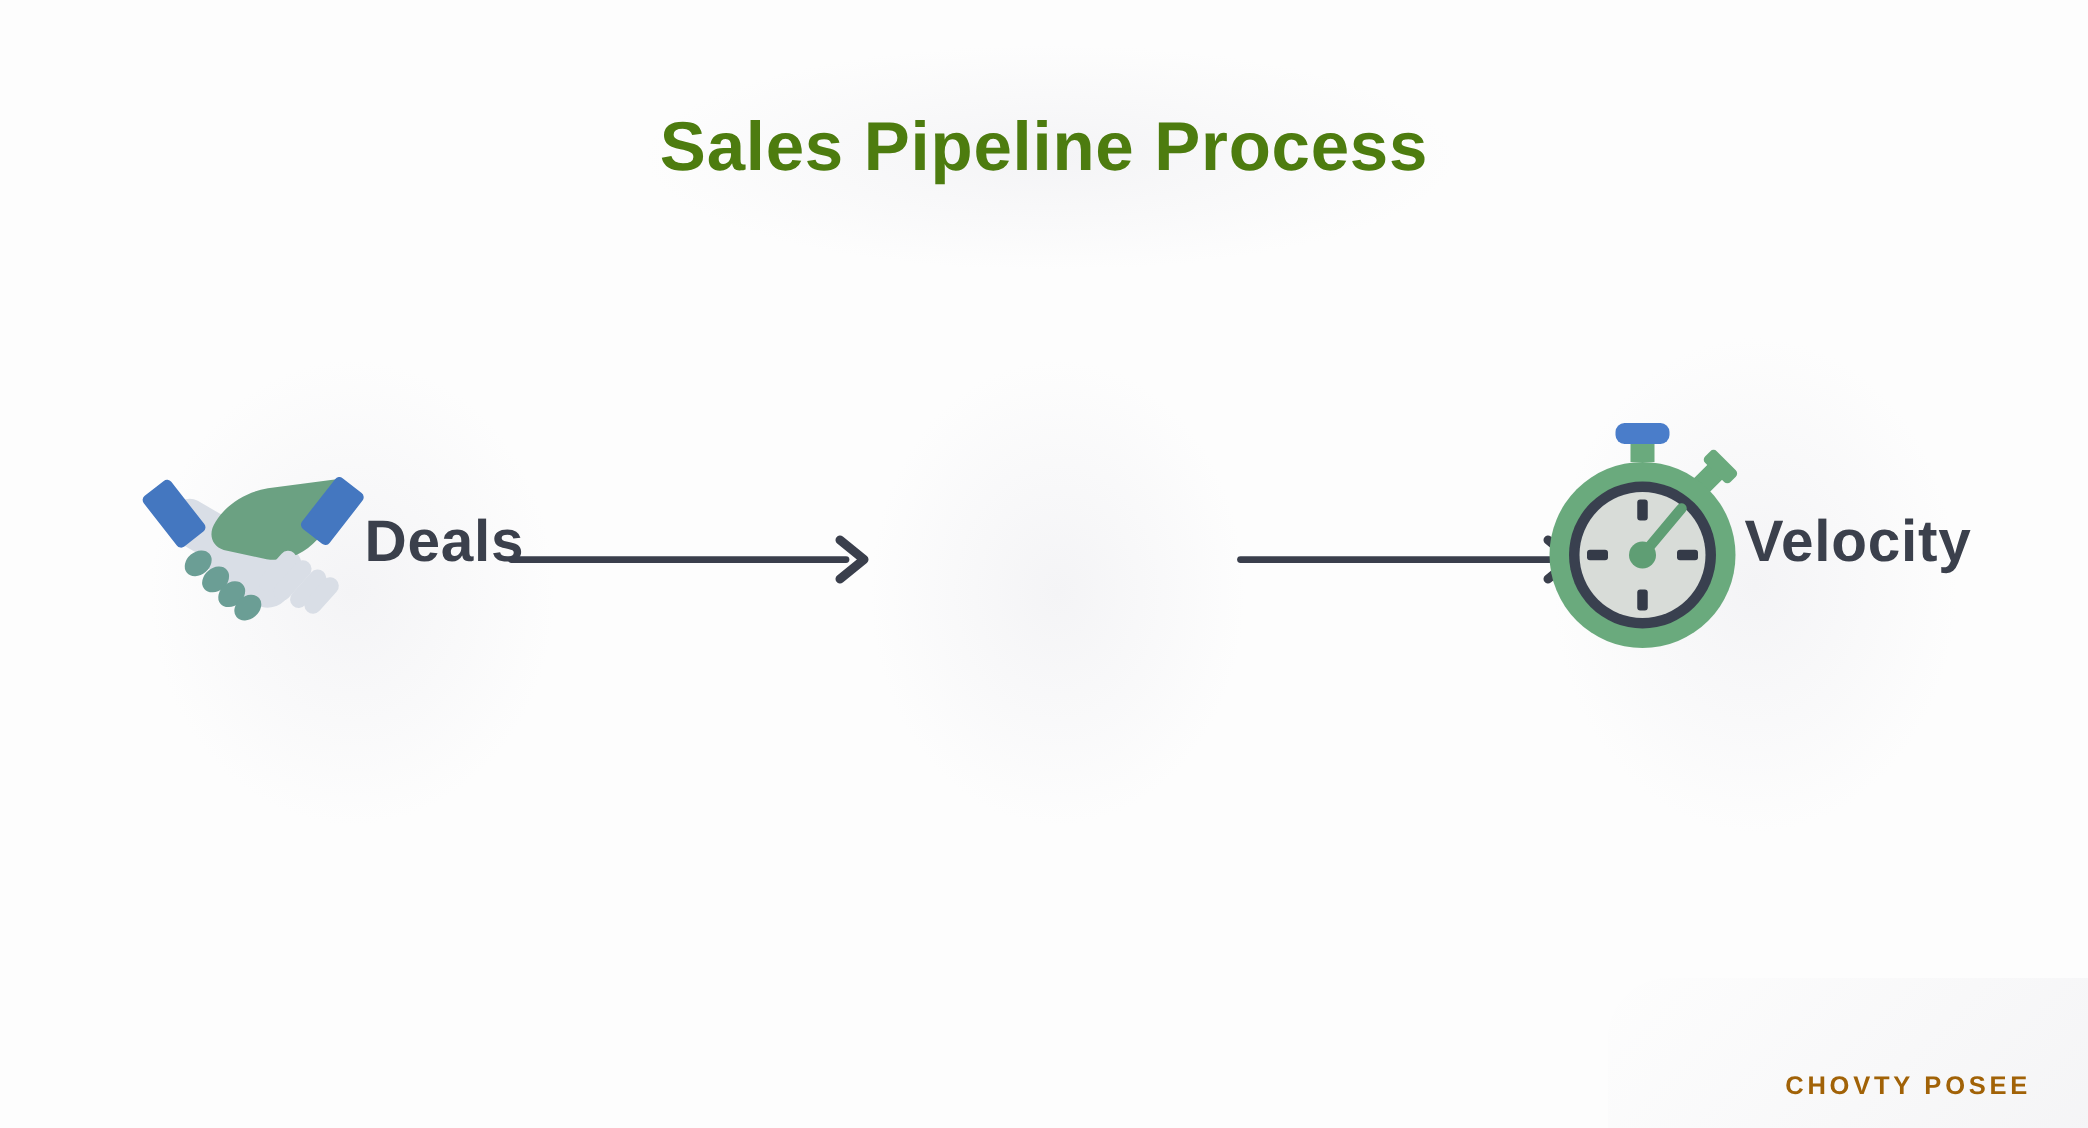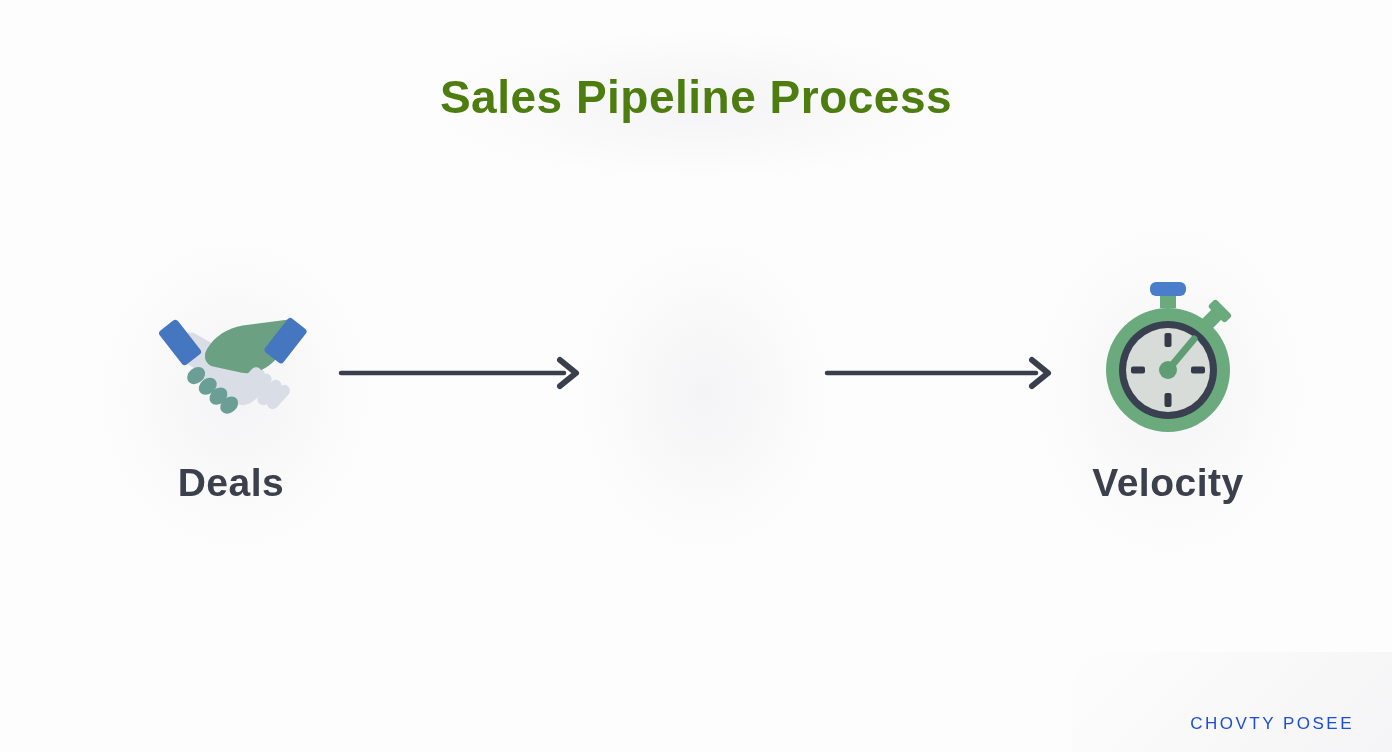--- a/index.html
+++ b/index.html
@@ -42,21 +42,21 @@
     font-weight: 700;
     letter-spacing: 0.5px;
     color: #4d7c0f;
   }
 
   .step {
     position: absolute;
     top: 263px;
     width: 280px;
     display: flex;
-    flex-direction: column;
+    flex-direction: row;
     align-items: center;
   }
   .step-deals    { left: 91px;  }
   .step-stages   { left: 563px; }
   .step-velocity { left: 1028px;}
 
   .icon-box {
     height: 192px;
     display: flex;
     align-items: center;
@@ -79,23 +79,23 @@
     height: 34px;
   }
   .arrow-1 { left: 338px; width: 245px; }
   .arrow-2 { left: 824px; width: 231px; }
 
   .watermark {
     position: absolute;
     right: 38px;
     bottom: 18px;
     font-size: 17px;
-    font-weight: 400;
+    font-weight: 700;
     letter-spacing: 2.5px;
-    color: #1d4ed8;
+    color: #a16207;
     text-transform: uppercase;
   }
 </style>
 </head>
 <body>
 
 <div class="canvas">
 
   <div class="halo halo-title"></div>
   <div class="halo halo-deals"></div>

